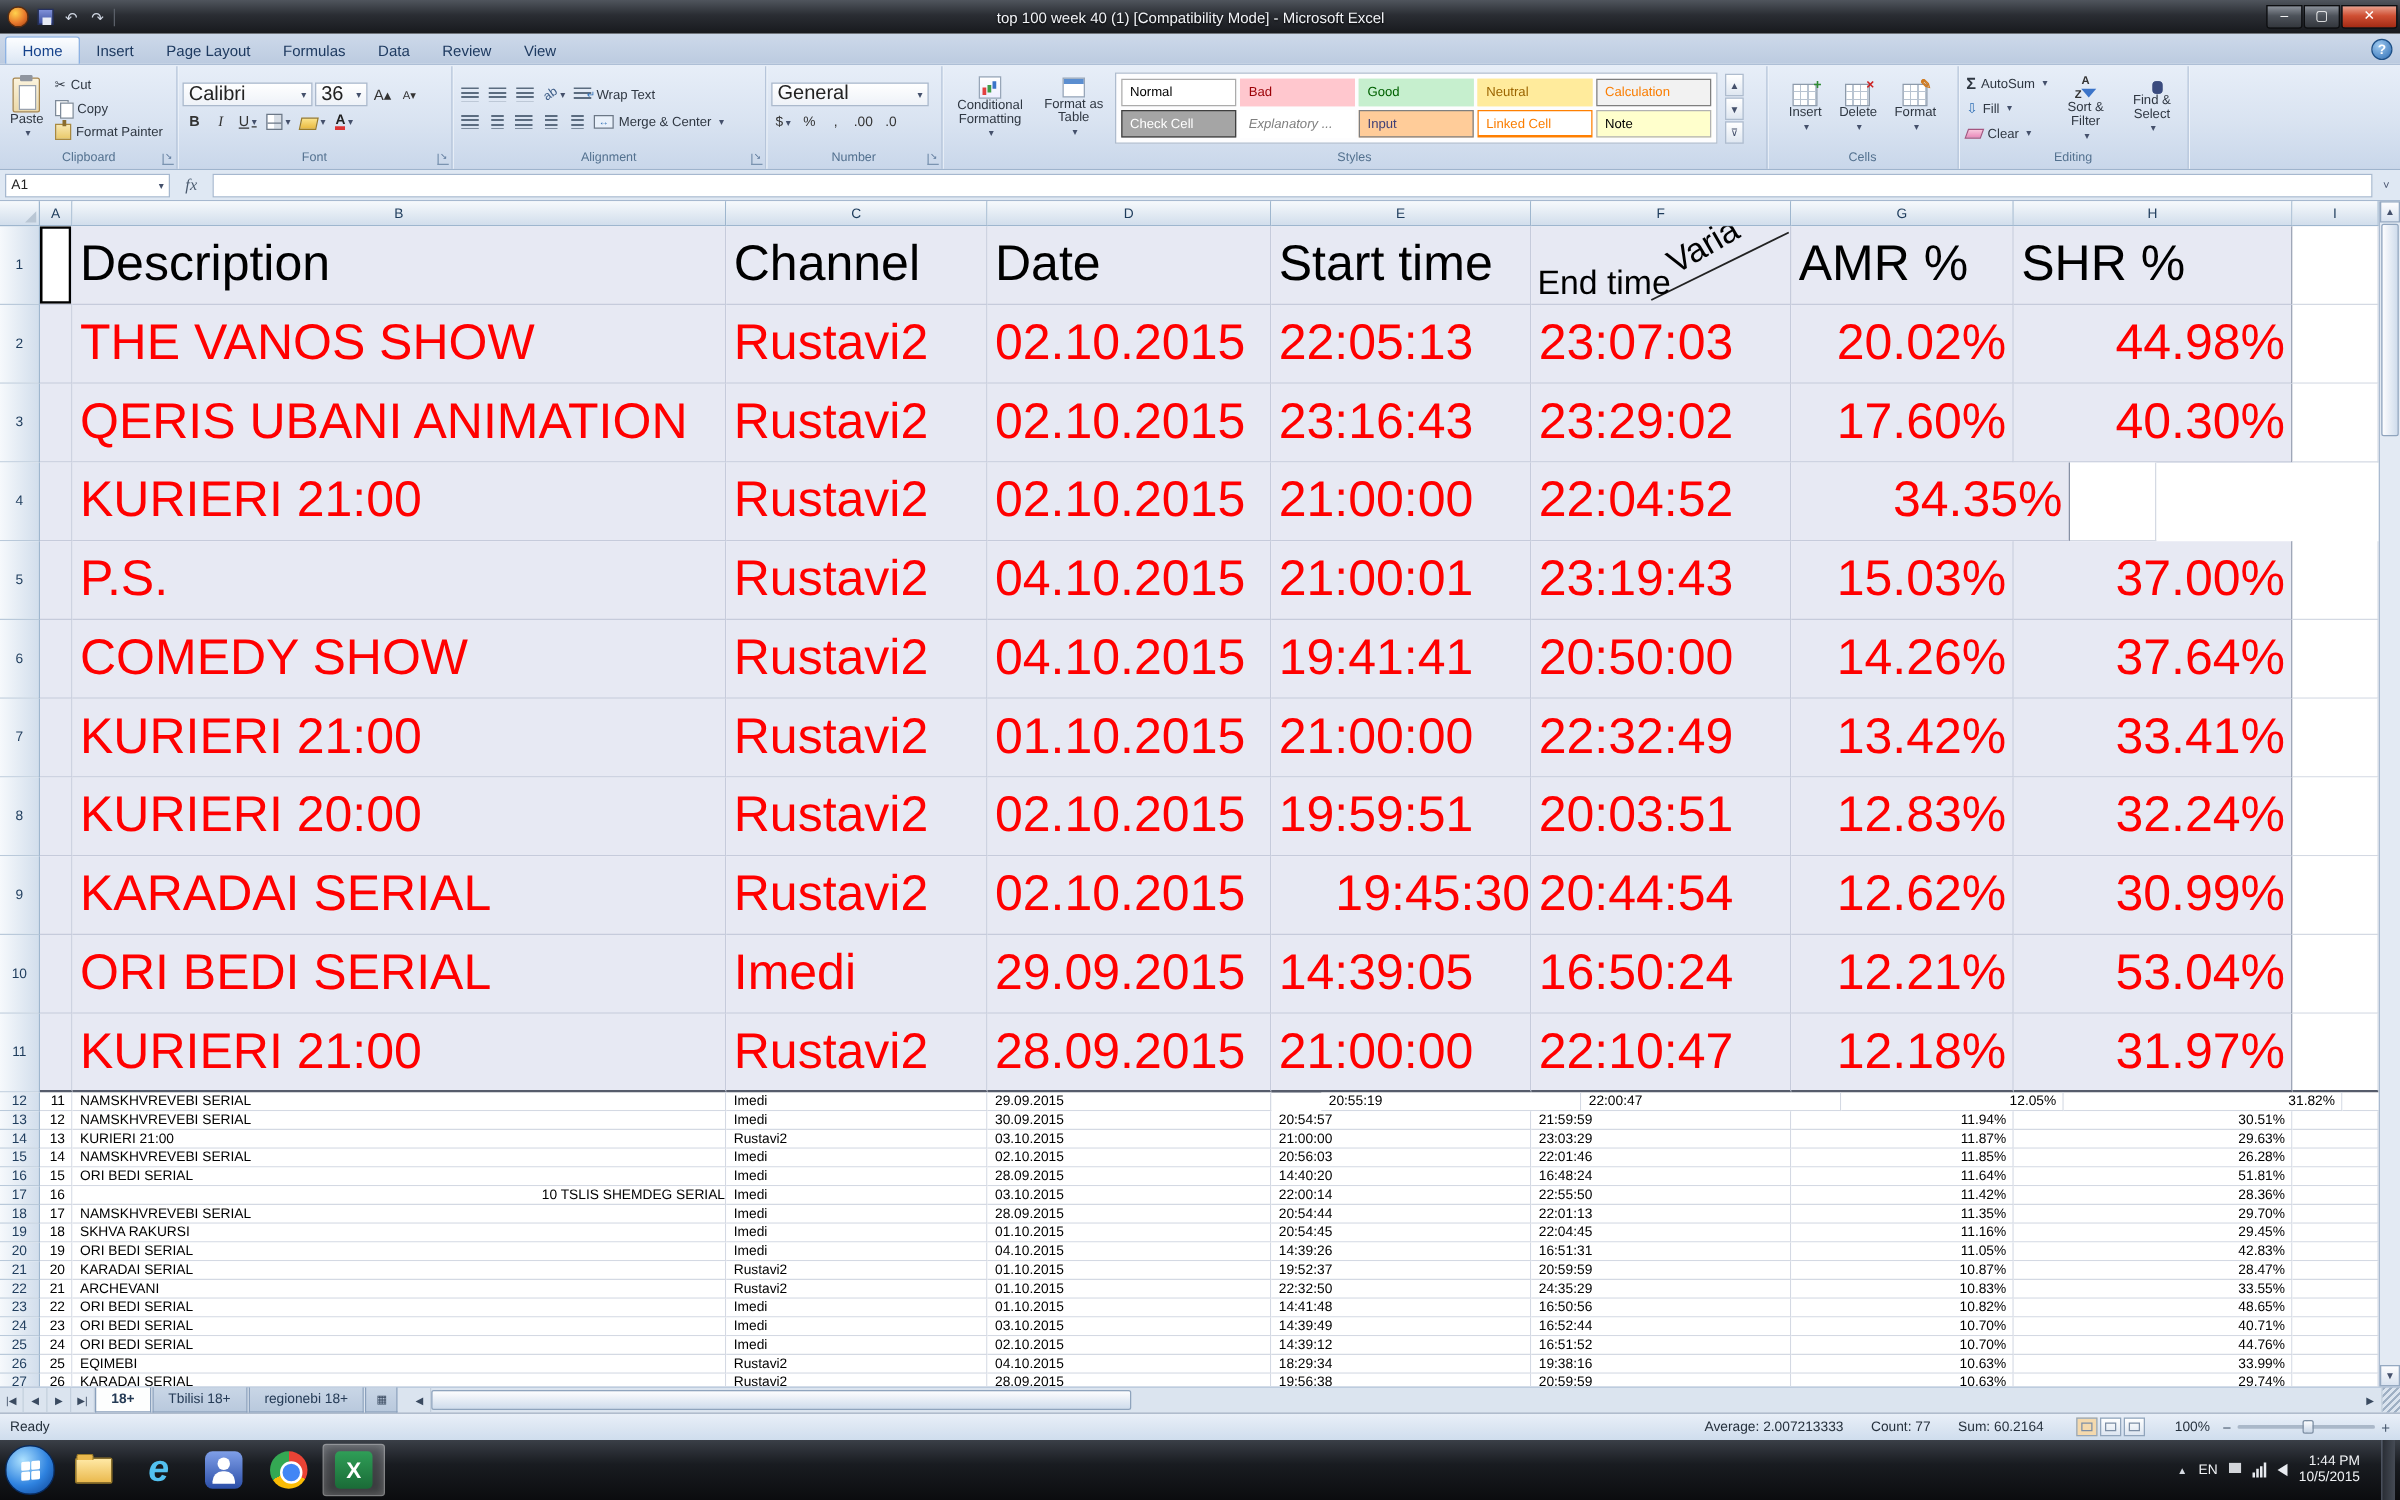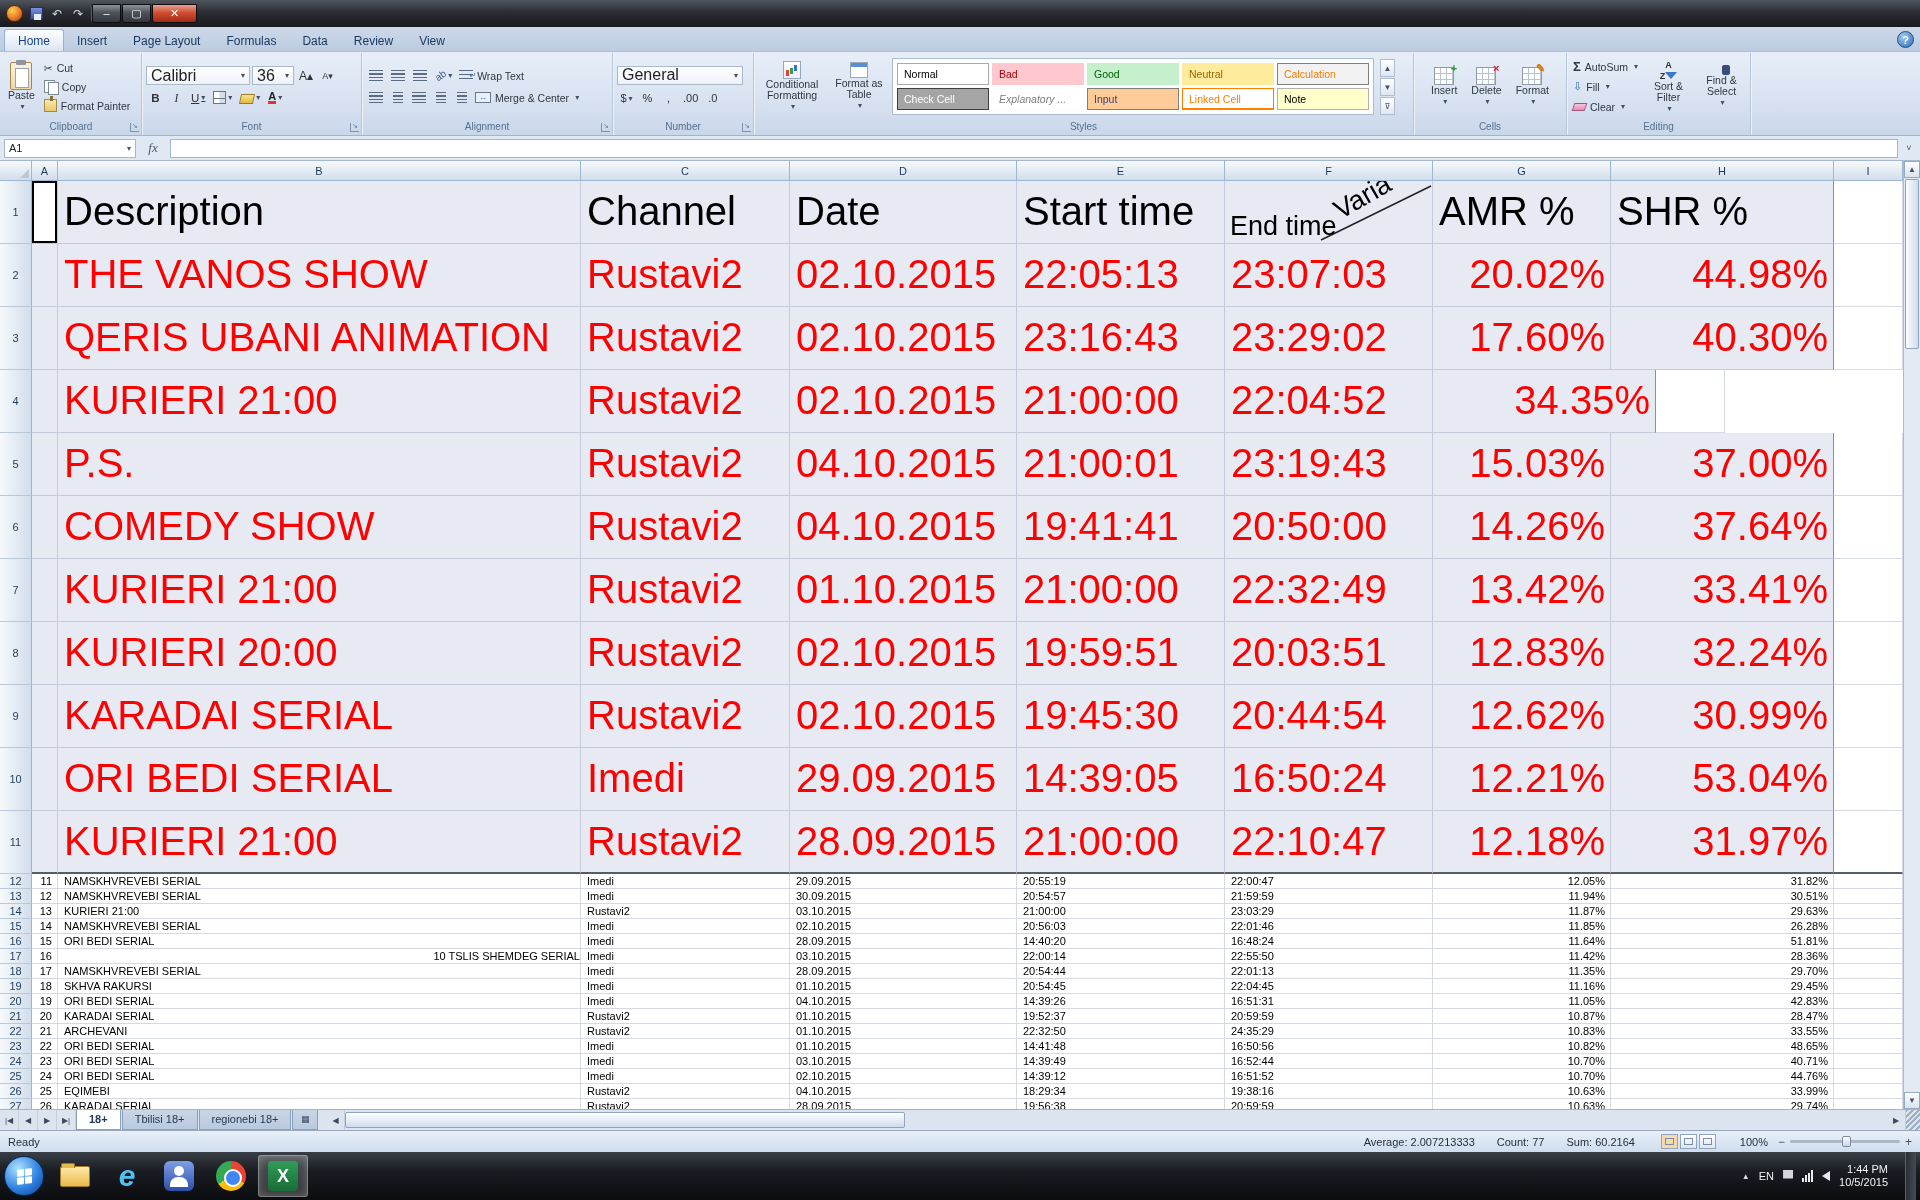--- a/index.html
+++ b/index.html
@@ -192,20 +192,21 @@
   <div id="titlebar">
     <div class="qat">
       <div class="orb"></div>
       <div class="qicon">
           <span class="saveicon"></span>
         </div>
       <div class="qicon">↶</div>
       <div class="qicon">↷</div>
       <div class="qsep"></div>
     </div>
+    <div id="titletext">top 100 week 40 (1)  [Compatibility Mode] - Microsoft Excel</div>
     <div class="winbtns">
       <div class="wb">–</div>
       <div class="wb">▢</div>
       <div class="wb close">✕</div>
     </div>
   </div>
 
   <div id="tabstrip">
     <div id="ribbon-tabs">
         <div class="rtab active">Home</div>
@@ -565,21 +566,21 @@
             <div class="cell red ar" style="width: 178px;">12.83%</div>
             <div class="cell red ar hb" style="width: 223px;">32.24%</div>
             <div class="cell blankcol" style="width: 69px;"></div>
           </div>
           <div class="grow big">
             <div class="rh">9</div>
             <div class="cell" style="width: 26px;"></div>
             <div class="cell red al" style="width: 523px;">KARADAI SERIAL</div>
             <div class="cell red al" style="width: 209px;">Rustavi2</div>
             <div class="cell red al" style="width: 227px;">02.10.2015</div>
-            <div class="cell red al" style="width: 208px;">19:45:30</div>
+            <div class="cell red al" style="width: 208px; text-align: right;">19:45:30</div>
             <div class="cell red al" style="width: 208px;">20:44:54</div>
             <div class="cell red ar" style="width: 178px;">12.62%</div>
             <div class="cell red ar hb" style="width: 223px;">30.99%</div>
             <div class="cell blankcol" style="width: 69px;"></div>
           </div>
           <div class="grow big">
             <div class="rh">10</div>
             <div class="cell" style="width: 26px;"></div>
             <div class="cell red al" style="width: 523px;">ORI BEDI SERIAL</div>
             <div class="cell red al" style="width: 209px;">Imedi</div>
@@ -601,21 +602,21 @@
             <div class="cell red ar" style="width: 178px;">12.18%</div>
             <div class="cell red ar hb" style="width: 223px;">31.97%</div>
             <div class="cell blankcol" style="width: 69px;"></div>
           </div>
           <div class="grow small">
             <div class="rh">12</div>
             <div class="cell ar" style="width: 26px;">11</div>
             <div class="cell al" style="width: 523px;">NAMSKHVREVEBI SERIAL</div>
             <div class="cell al" style="width: 209px;">Imedi</div>
             <div class="cell al" style="width: 227px;">29.09.2015</div>
-            <div class="cell al" style="width: 208px;">20:55:19</div>
+            <div class="cell al" style="width: 208px; margin-left: 40px;">20:55:19</div>
             <div class="cell al" style="width: 208px;">22:00:47</div>
             <div class="cell ar" style="width: 178px;">12.05%</div>
             <div class="cell ar hb" style="width: 223px;">31.82%</div>
             <div class="cell blankcol" style="width: 69px;"></div>
           </div>
           <div class="grow small">
             <div class="rh">13</div>
             <div class="cell ar" style="width: 26px;">12</div>
             <div class="cell al" style="width: 523px;">NAMSKHVREVEBI SERIAL</div>
             <div class="cell al" style="width: 209px;">Imedi</div>

